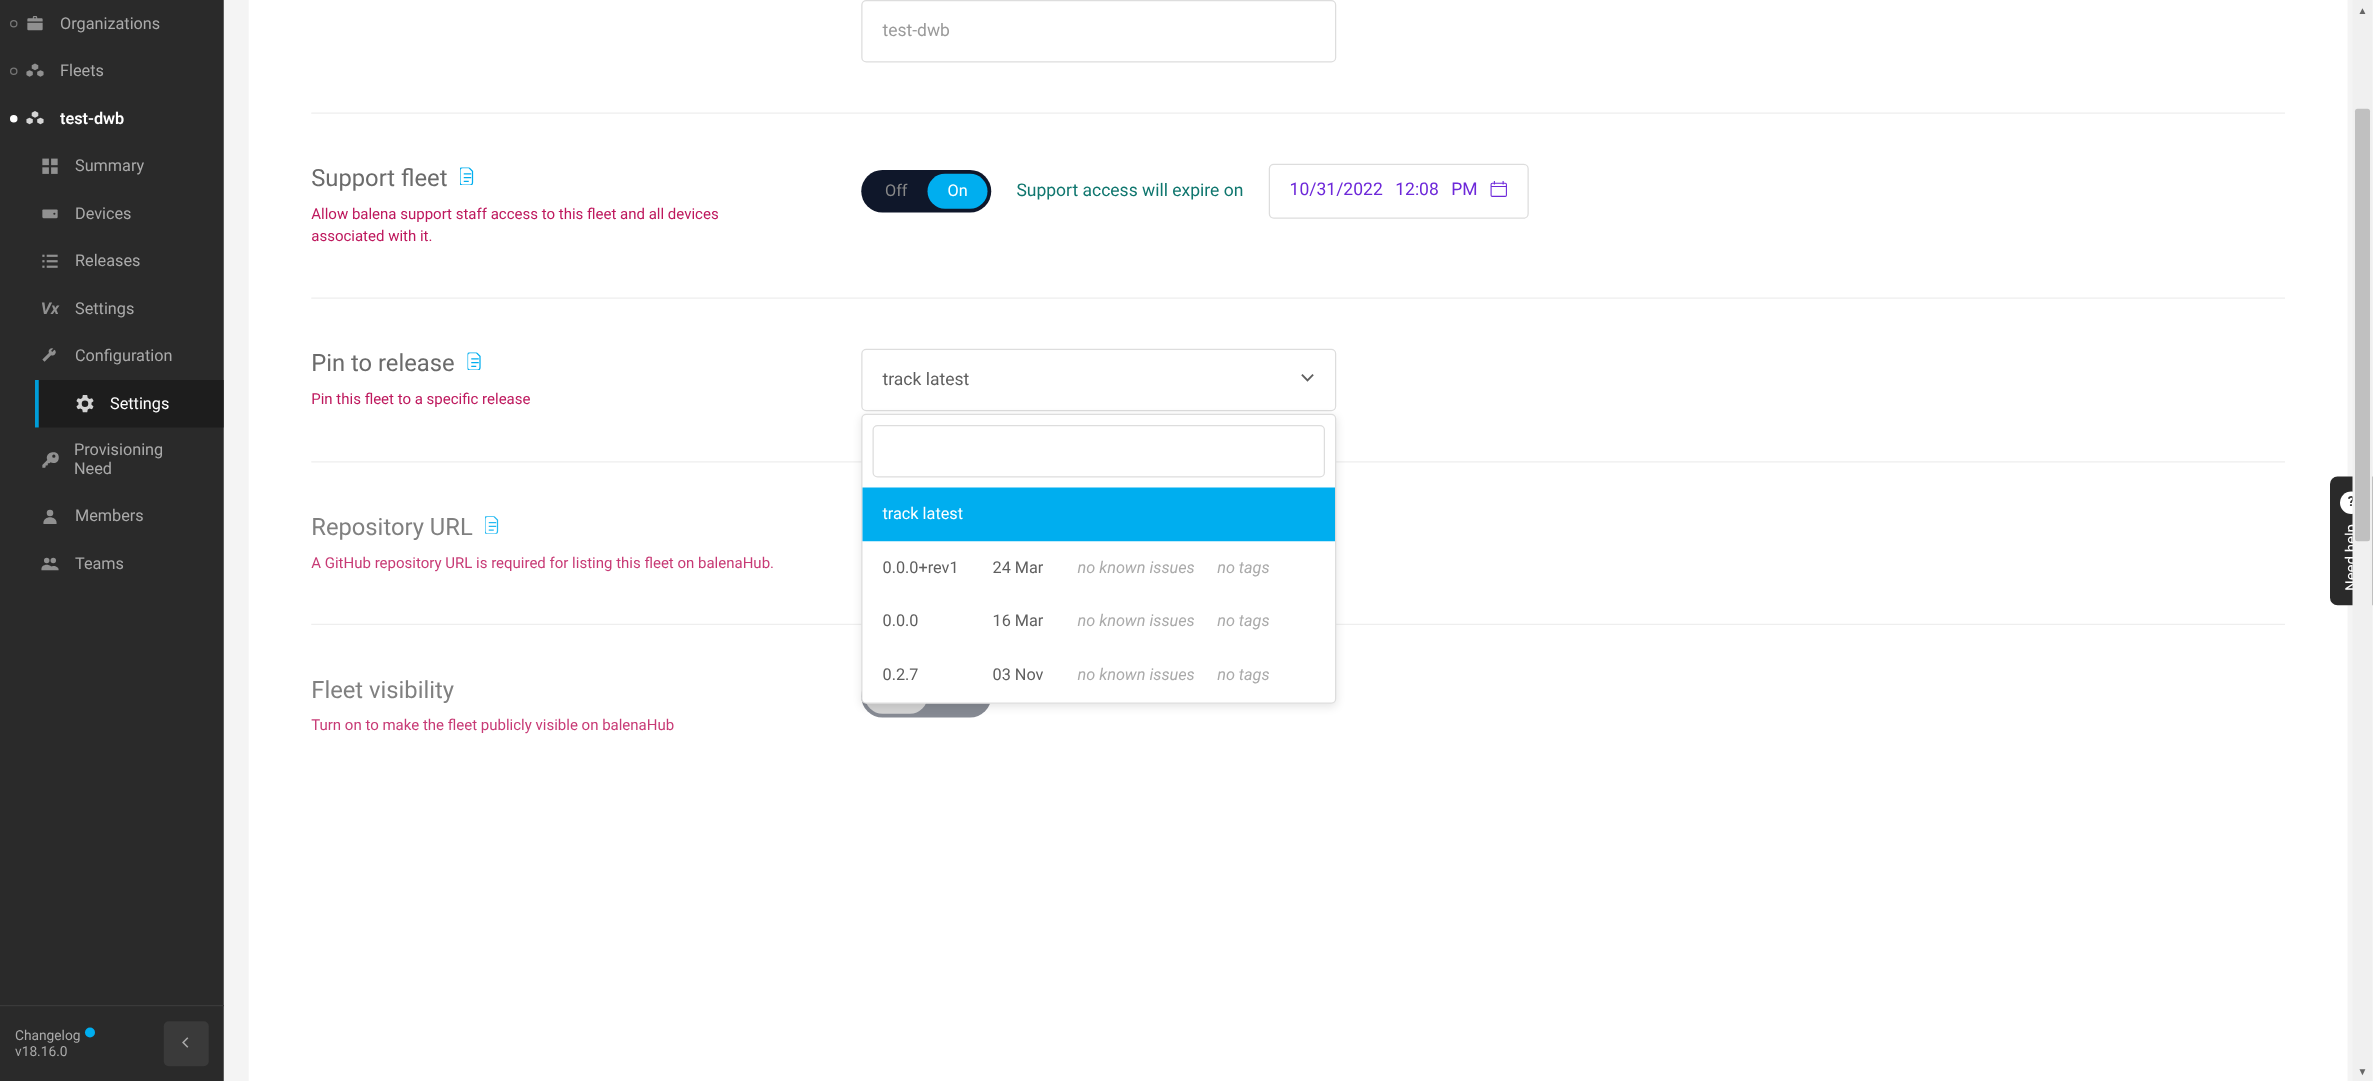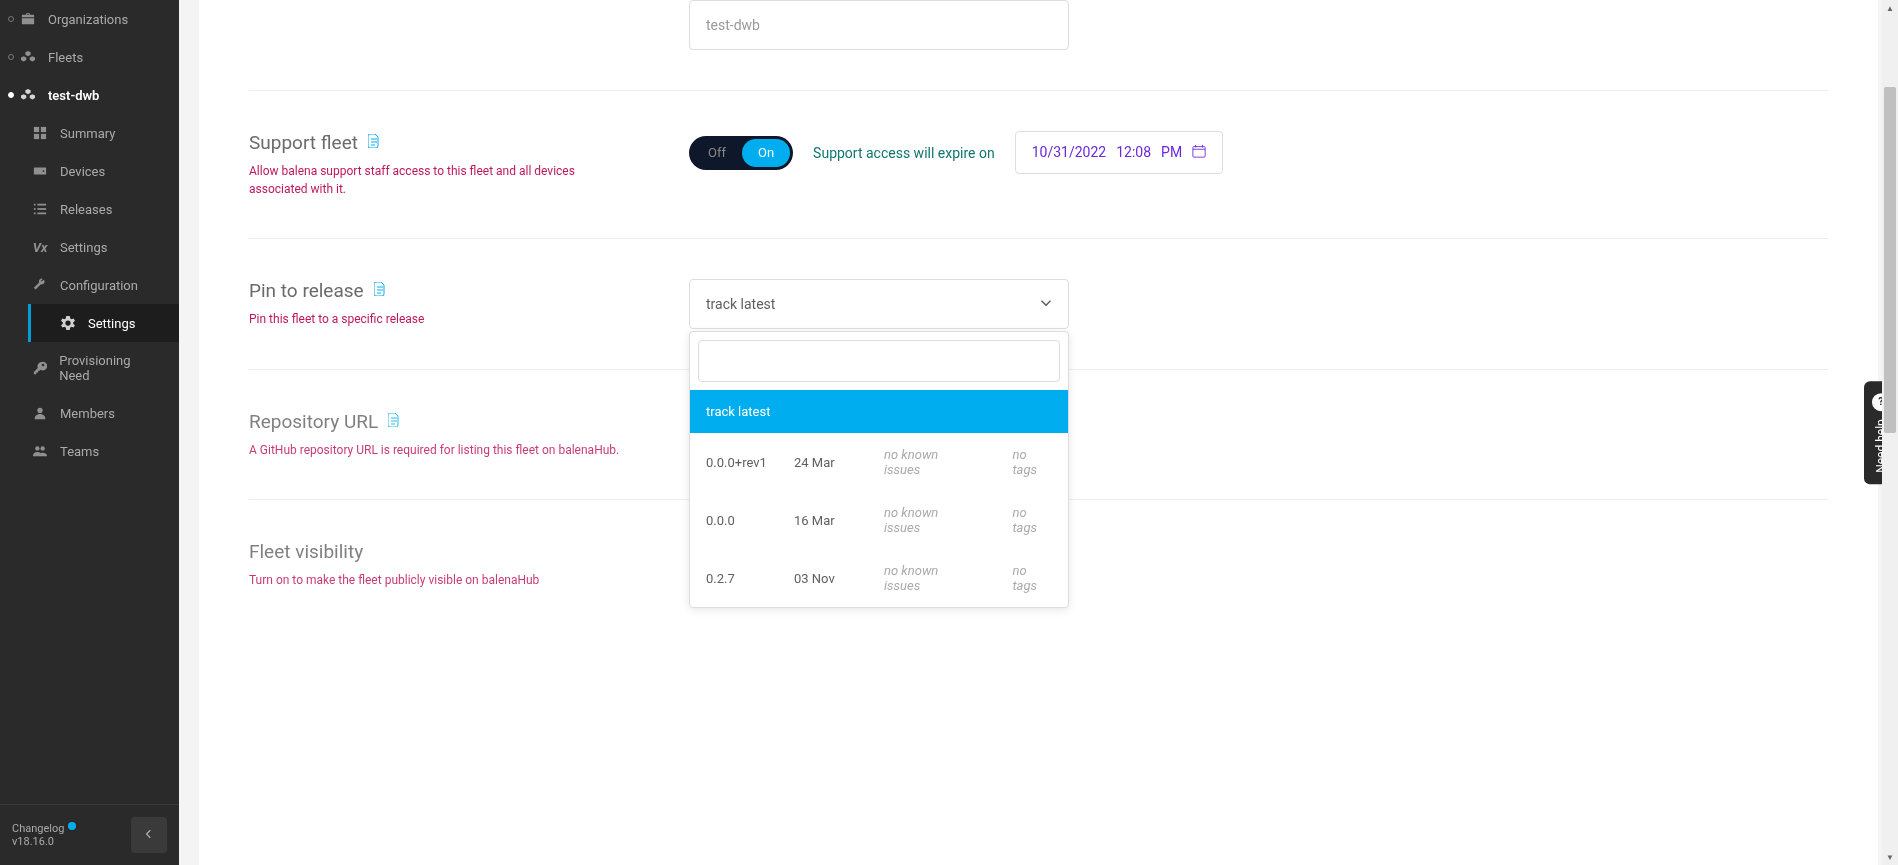--- a/index.html
+++ b/index.html
@@ -251,21 +251,20 @@
     }
     .opt-version {
       min-width: 70px;
     }
     .opt-date {
       min-width: 50px;
     }
     .opt-issues, .opt-tags {
       font-style: italic;
       color: #aaa;
-      margin-left: 22px;
     }
     .help-tab {
       position: fixed;
       right: 0;
       top: 50%;
       transform: translateY(-50%);
       background: #2a2a2a;
       color: #fff;
       padding: 12px 8px;
       border-radius: 6px 0 0 6px;

